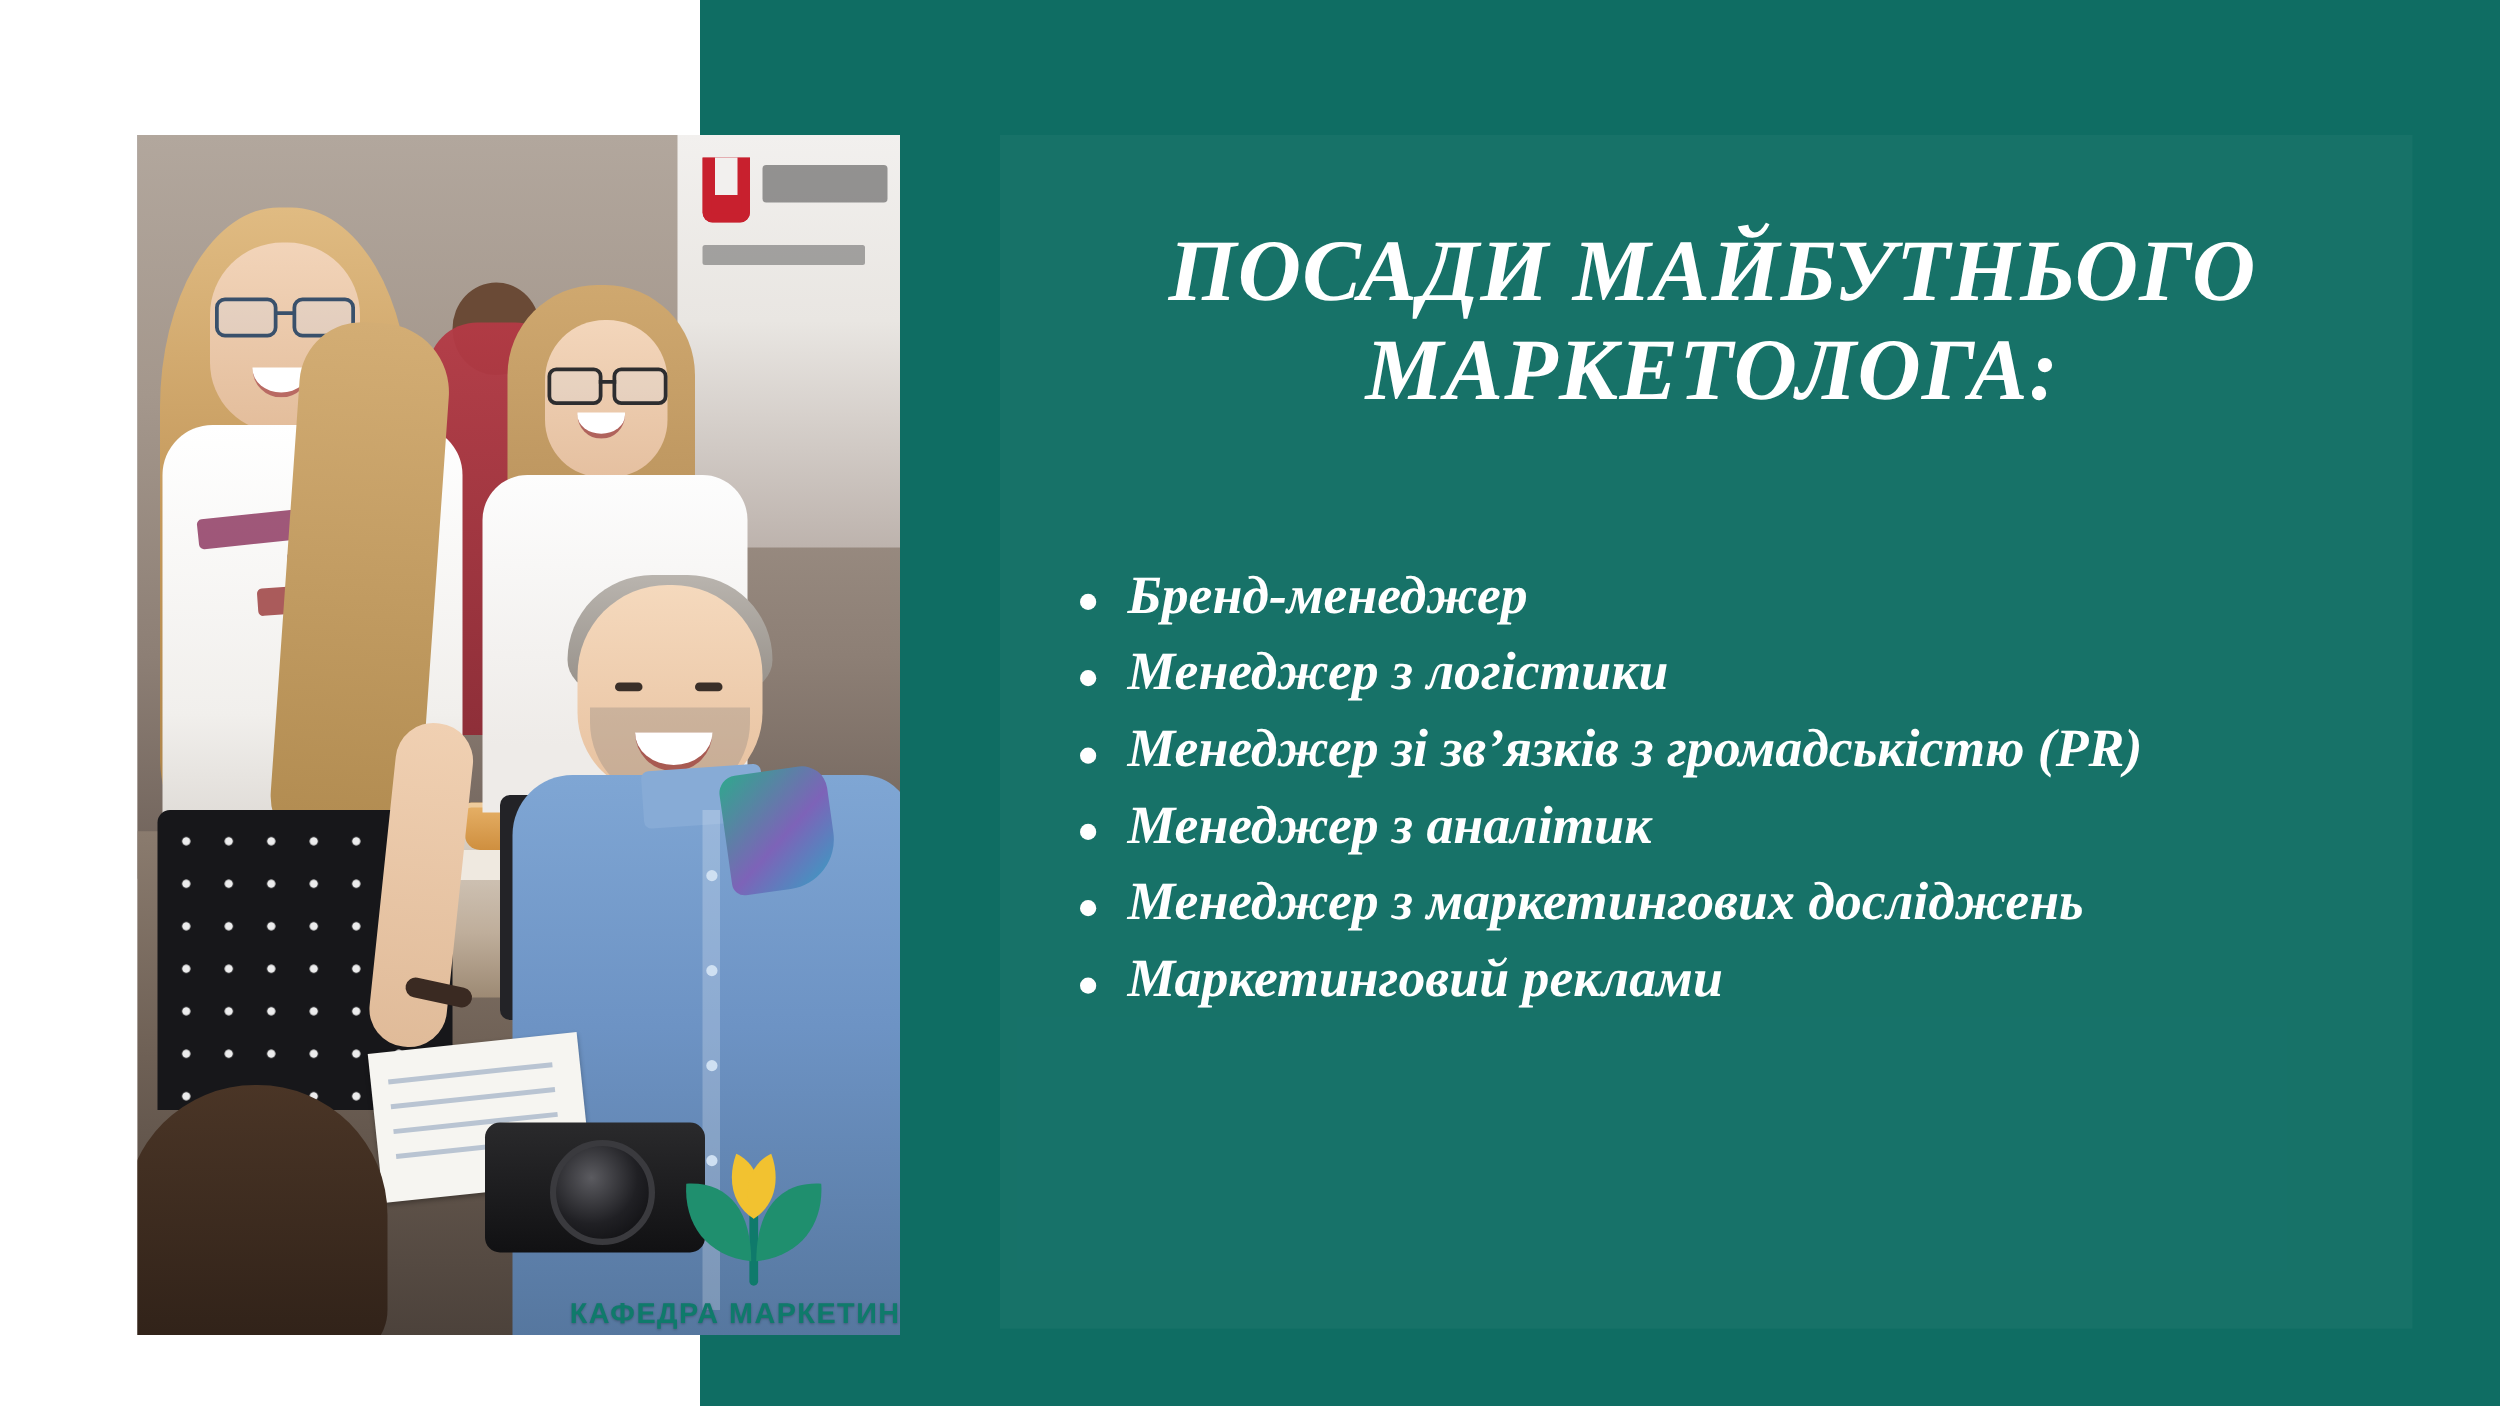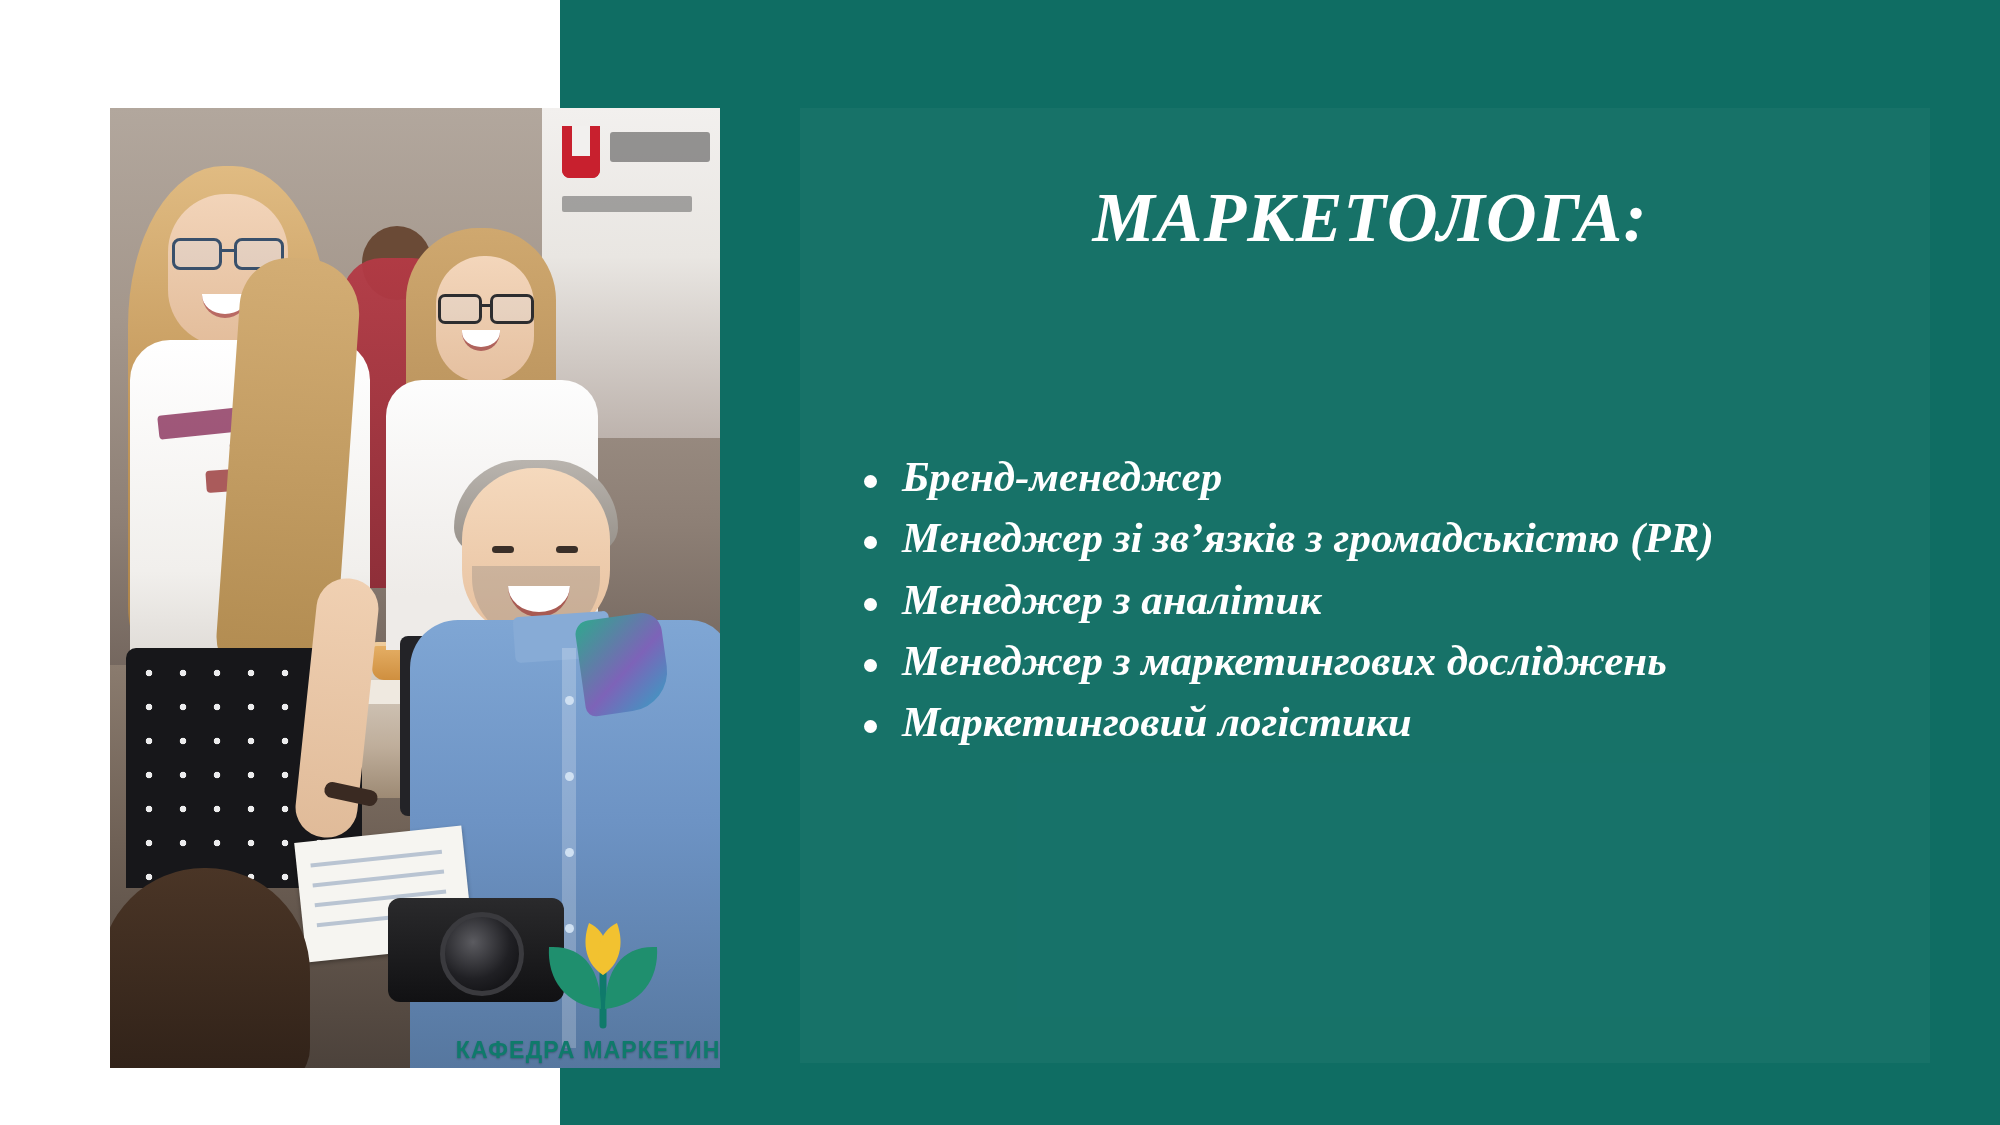--- a/index.html
+++ b/index.html
@@ -406,24 +406,26 @@
             <path d="M66 62 C50 52, 44 32, 52 10 C70 18, 76 42, 66 62 Z" fill="#f2c230"></path>
             <path d="M66 62 C82 52, 88 32, 80 10 C62 18, 56 42, 66 62 Z" fill="#f2c230"></path>
           </svg>
         </div>
         <div class="logo-text">КАФЕДРА МАРКЕТИНГУ</div>
       </div>
     </div>
   </div>
 
   <div class="title">
+    <span class="l1">ПОСАДИ МАЙБУТНЬОГО</span>
     <span class="l2">МАРКЕТОЛОГА:</span>
   </div>
 
   <ul class="bullets">
     <li>Бренд-менеджер</li>
+    <li>Менеджер з логістики</li>
     <li>Менеджер зі зв’язків  з громадськістю (PR)</li>
     <li>Менеджер з аналітик</li>
     <li>Менеджер з маркетингових досліджень</li>
-    <li>Маркетинговий логістики</li>
+    <li>Маркетинговий реклами</li>
   </ul>
 
 </div>
 
 </body></html>

